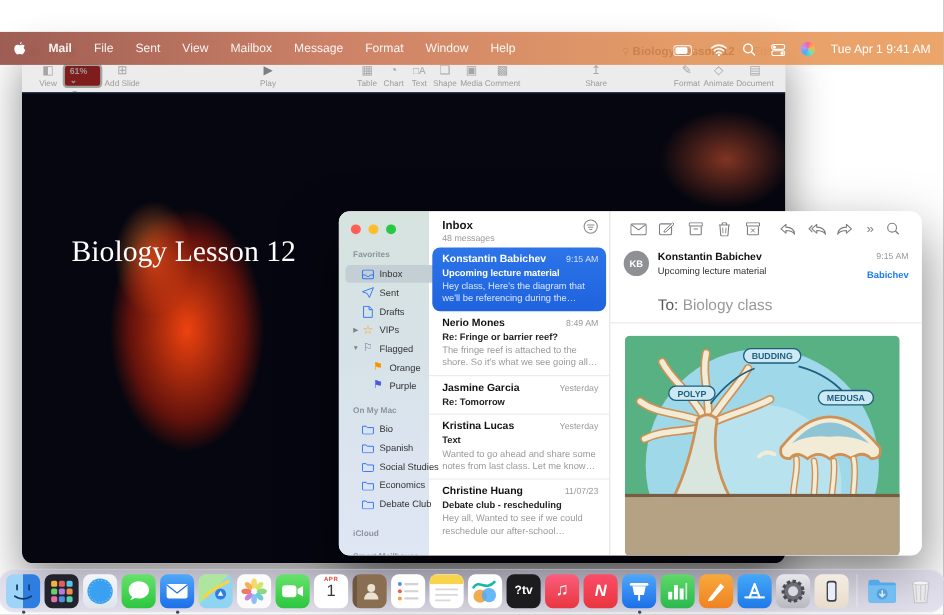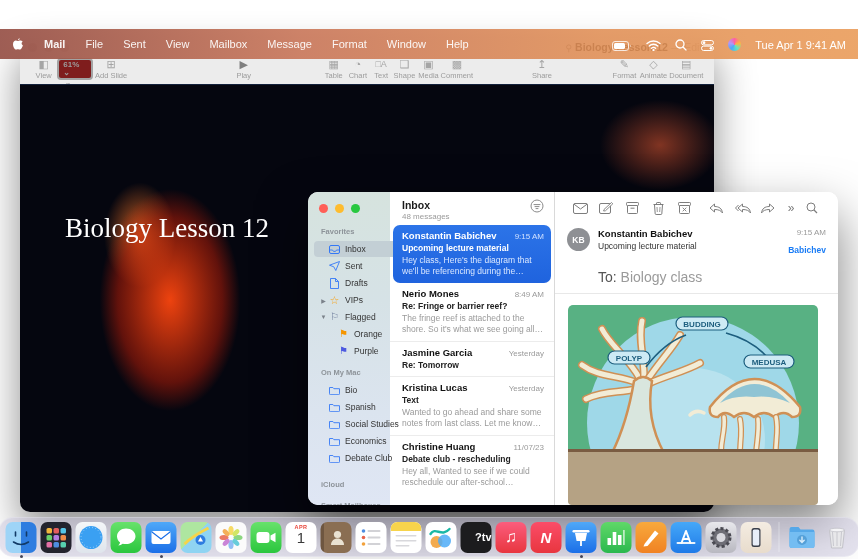--- a/index.html
+++ b/index.html
@@ -668,21 +668,21 @@
     <div class="dock-item">
       <div class="dicon" style="background:#fff;">
         <svg width="31" height="31" viewBox="0 0 31 31">
             <circle cx="11" cy="20" r="6" fill="#f2a23c" opacity=".9"></circle>
             <circle cx="19" cy="19" r="6.5" fill="#4dabf7" opacity=".85"></circle>
             <path d="M5 12 C10 4 16 16 24 7" stroke="#19b8a6" stroke-width="2.4" fill="none" stroke-linecap="round"></path>
           </svg>
       </div>
     </div>
     <div class="dock-item">
-      <div class="dicon" style="background:#1c1c1e; display:flex;align-items:center;justify-content:flex-end;">
+      <div class="dicon" style="background:#1c1c1e; display:flex;align-items:center;justify-content:center;">
         <span style="color:#fff;font-size:11px;font-weight:bold;">?tv</span>
       </div>
     </div>
     <div class="dock-item">
       <div class="dicon" style="background:linear-gradient(180deg,#fb5d7d,#e8363f); display:flex;align-items:center;justify-content:center;">
         <span style="color:#fff;font-size:16px;">♫</span>
       </div>
     </div>
     <div class="dock-item">
       <div class="dicon" style="background:linear-gradient(180deg,#fb4d68,#e8363f); display:flex;align-items:center;justify-content:center;">

